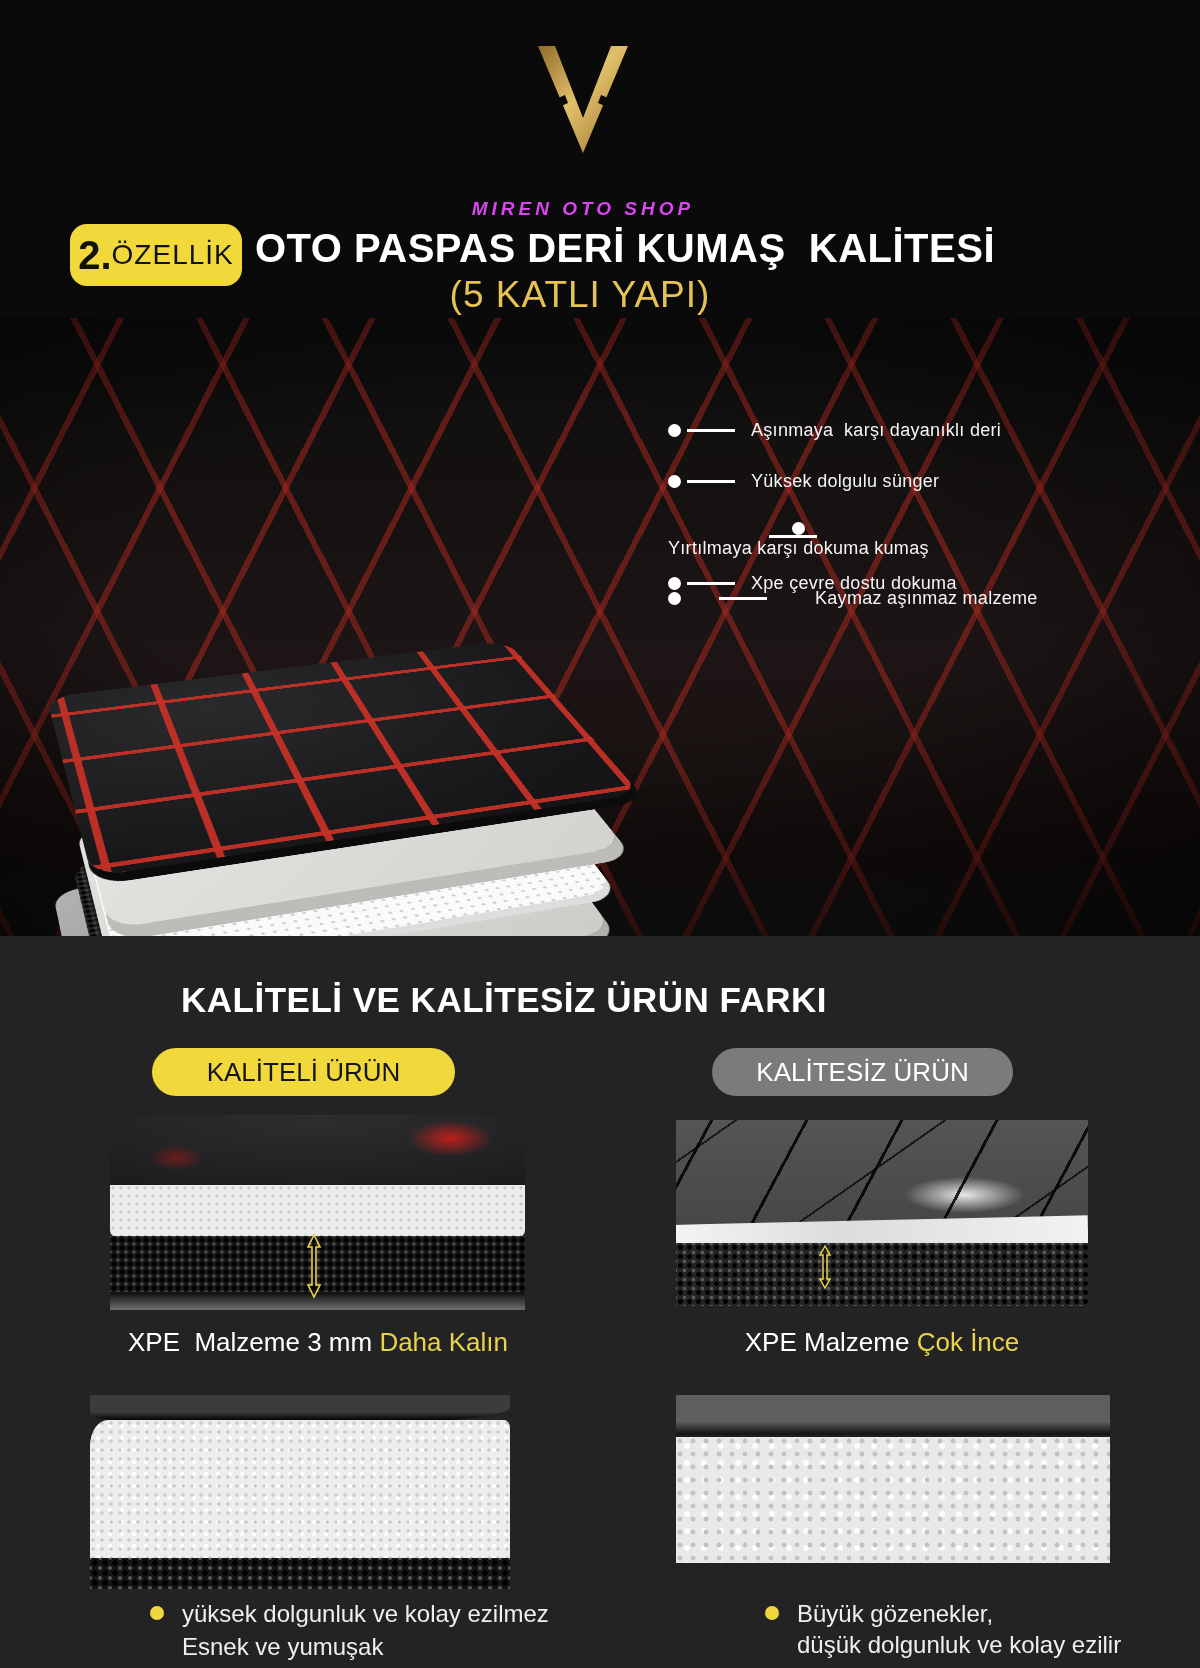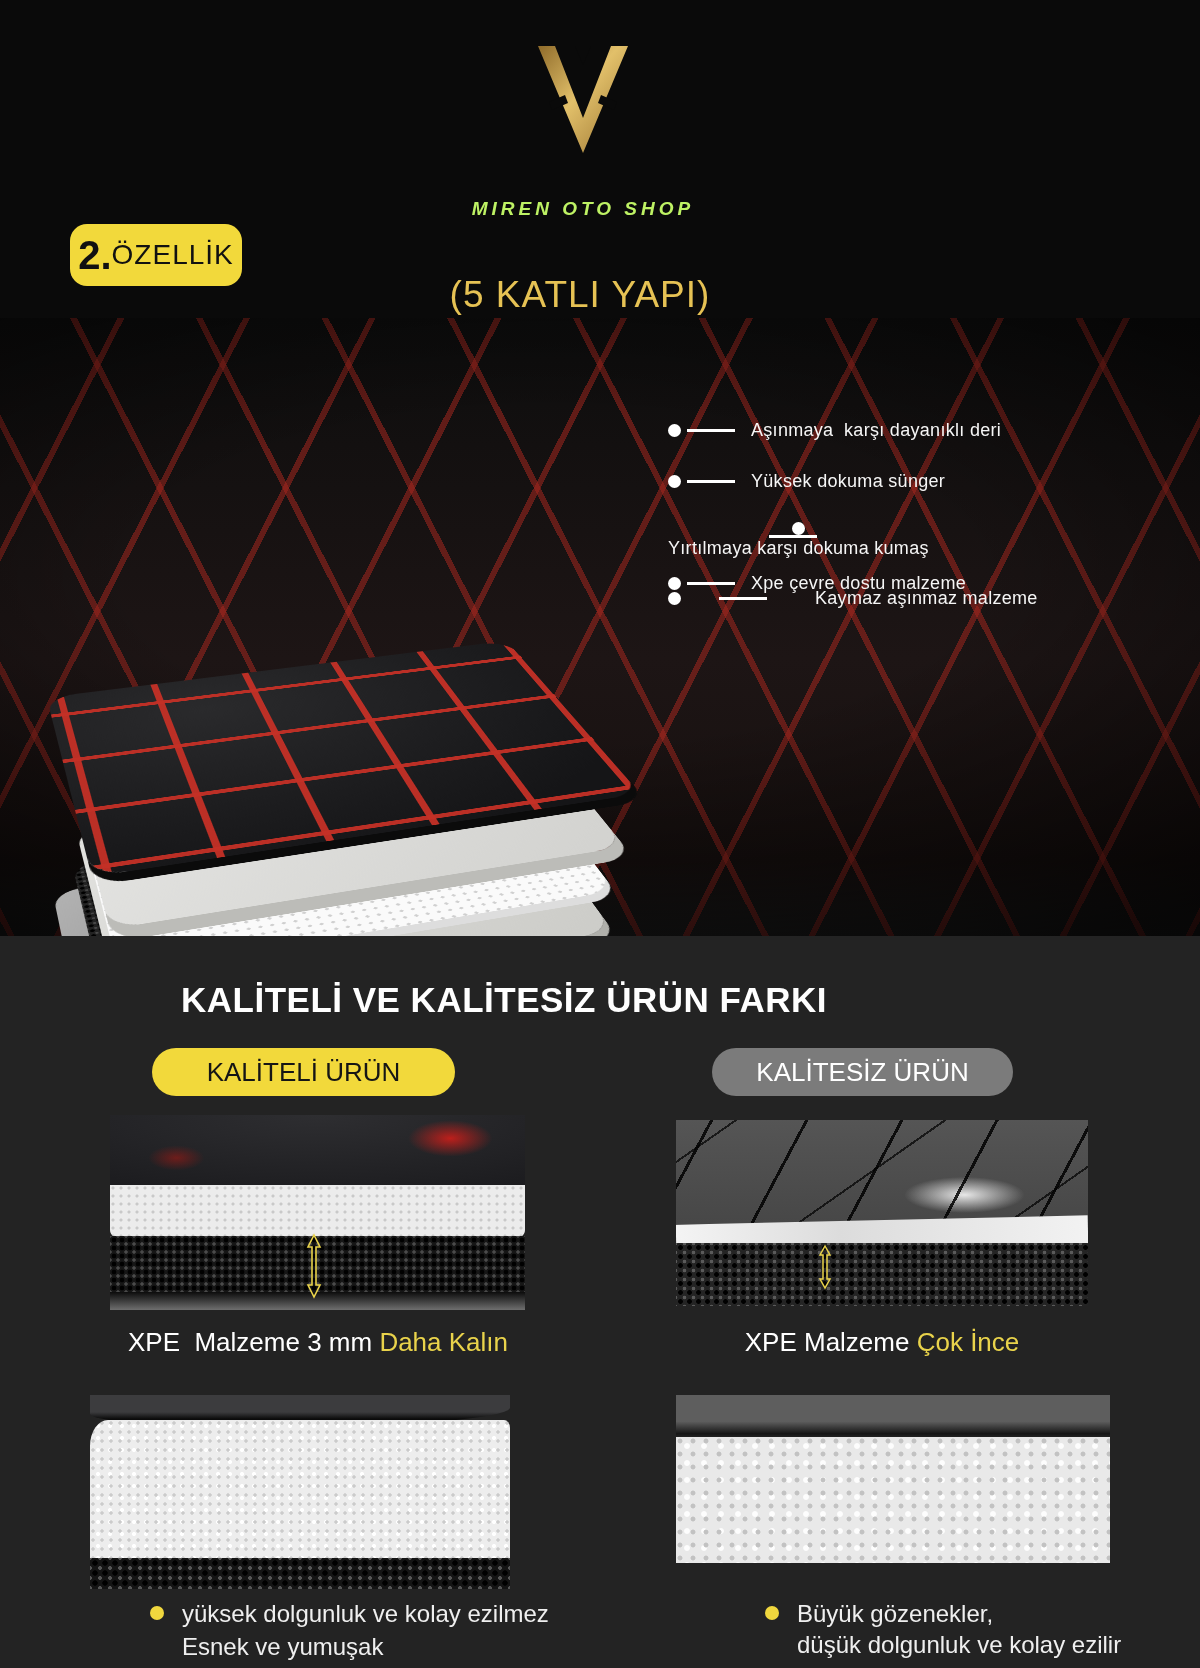--- a/index.html
+++ b/index.html
@@ -9,21 +9,21 @@
     background:#0a0a0a;
     font-family:"Liberation Sans", sans-serif;
     -webkit-font-smoothing:antialiased;
   }
 
   
   .logo-wrap { position:absolute; left:0; top:0; width:1200px; height:230px; text-align:center; }
   .logo-m { position:absolute; left:523px; top:2px; width:120px; height:192px; }
   .logo-text {
     position:absolute; left:0; right:34px; top:198px;
-    color:#bef264; font-size:19px; font-weight:700; font-style:italic;
+    color:#d946ef; font-size:19px; font-weight:700; font-style:italic;
     letter-spacing:4px; text-align:center;
   }
 
   
   .feature-badge {
     position:absolute; left:70px; top:224px; width:172px; height:62px;
     background:#f2d93b; border-radius:17px;
     display:flex; align-items:center; justify-content:center; color:#111;
   }
   .feature-badge .num { font-size:40px; font-weight:700; }
@@ -207,20 +207,21 @@
       <polygon fill="#0a0a0a" points="188,118 156,104 150,120 182,134"></polygon>
       <polygon fill="#0a0a0a" points="104,6 120,44 136,6"></polygon>
     </svg>
     <div class="logo-text">MIREN OTO SHOP</div>
   </div>
 
   <div class="feature-badge">
     <span class="num">2.</span>
       <span class="word">ÖZELLİK</span>
   </div>
+  <h1 class="feature-title" style="margin:0;">OTO PASPAS DERİ KUMAŞ  KALİTESİ</h1>
   <div class="feature-subtitle">(5 KATLI YAPI)</div>
 
   <div class="mat-photo">
     <div class="stack-wrap">
       <div class="stack3d">
         <div class="layer layer-base"></div>
         <div class="layer layer-mesh"></div>
         <div class="layer layer-xpe"></div>
         <div class="layer layer-woven"></div>
         <div class="layer layer-sponge"></div>
@@ -231,31 +232,31 @@
 
   <div class="layer-labels">
     <div class="layer-label" style="top:420px;">
       <span class="dot"></span>
         <span class="dash"></span>
       <span class="txt">Aşınmaya  karşı dayanıklı deri</span>
     </div>
     <div class="layer-label" style="top:471px;">
       <span class="dot"></span>
         <span class="dash"></span>
-      <span class="txt">Yüksek dokuma sünger</span>
+      <span class="txt">Yüksek dolgulu sünger</span>
     </div>
     <div class="layer-label" style="top:522px;flex-direction:column;">
       <span class="dot"></span>
         <span class="dash"></span>
       <span class="txt">Yırtılmaya karşı dokuma kumaş</span>
     </div>
     <div class="layer-label" style="top:573px;">
       <span class="dot"></span>
         <span class="dash"></span>
-      <span class="txt">Xpe çevre dostu malzeme</span>
+      <span class="txt">Xpe çevre dostu dokuma</span>
     </div>
     <div class="layer-label" style="top:588px;gap:32px;">
       <span class="dot"></span>
         <span class="dash"></span>
       <span class="txt">Kaymaz aşınmaz malzeme</span>
     </div>
   </div>
 
   <div class="bottom">
     <h2 class="cmp-title" style="margin:0;">KALİTELİ VE KALİTESİZ ÜRÜN FARKI</h2>

